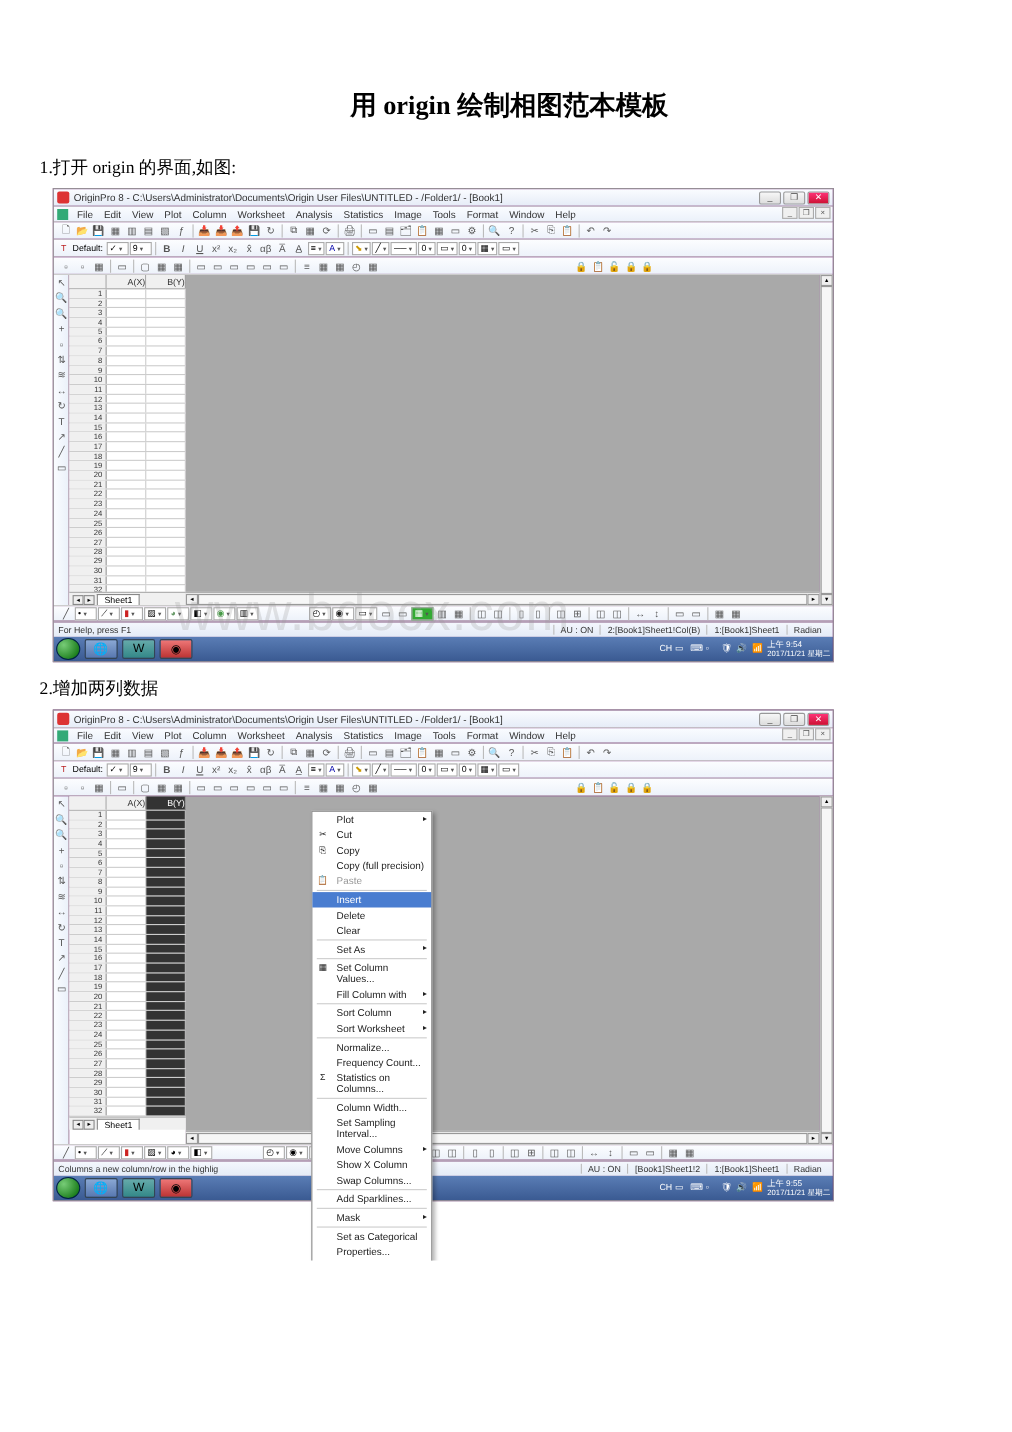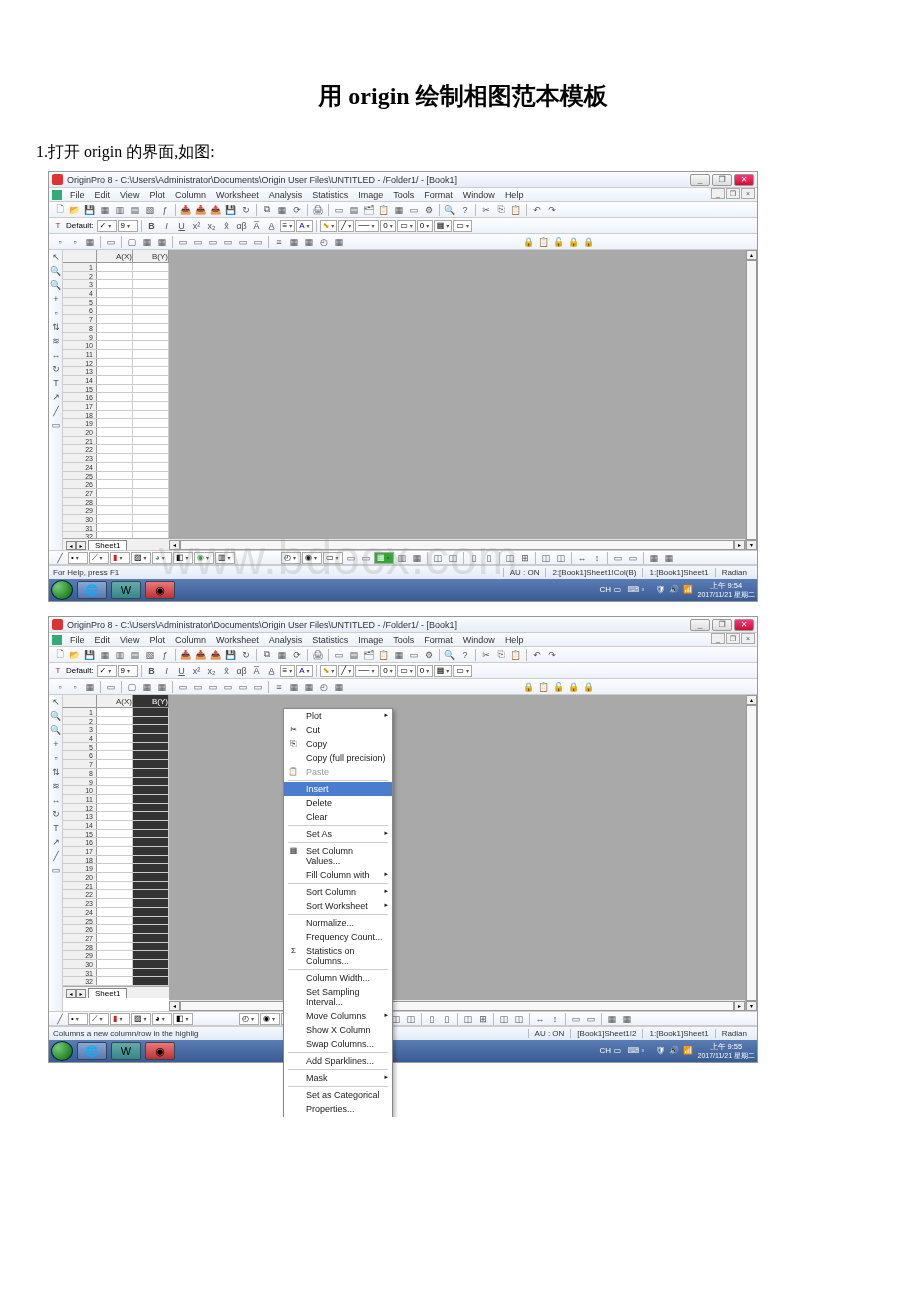--- a/index.html
+++ b/index.html
@@ -48,21 +48,21 @@
 .vscroll-stub .strack{flex:1;border:1px solid #999;background:#f7f7f7}
 .bottom-toolbar{height:15px;background:linear-gradient(#fcfdff,#edf2fa);border-top:1px solid #ccc;border-bottom:1px solid #ccc;display:flex;align-items:center;padding-left:4px;gap:1px}
 .statusbar{height:14px;background:linear-gradient(#f4f7fd,#e4ebf6);border-top:1px solid #ccc;display:flex;align-items:center;padding:0 4px;font-size:8px;color:#333}
 .statusbar .sleft{flex:1}
 .statusbar .sseg{border-left:1px solid #bbb;padding:0 6px}
 .taskbar{height:22px;background:linear-gradient(#5a7db5,#3a5a92);display:flex;align-items:center;padding-left:2px;gap:4px;position:relative}
 .startorb{width:22px;height:20px;border-radius:50%;background:radial-gradient(circle at 30% 30%,#7c7,#060);border:1px solid #024}
 .taskbtn{width:30px;height:18px;background:linear-gradient(#8aa8d4,#5878b0);border:1px solid #345;border-radius:2px;display:flex;align-items:center;justify-content:center;font-size:11px}
 .tray{position:absolute;right:2px;top:0;bottom:0;display:flex;align-items:center;gap:3px;color:#fff;font-size:8px}
 .tray .trayicon{width:11px;height:11px;display:inline-block}
-.tray .clock{text-align:center;line-height:9px;font-size:7.5px}
+.tray .clock{text-align:left;line-height:9px;font-size:7.5px}
 .tray .clockdate{font-size:7px}
 .watermark{position:absolute;left:110px;right:20px;top:280px;font-size:48px;color:rgba(150,150,150,0.25);font-family:Arial;pointer-events:none;letter-spacing:1px}
 .ctx-menu{position:absolute;left:114px;top:13px;width:110px;background:#fff;border:1px solid #888;box-shadow:2px 2px 4px rgba(0,0,0,0.3);font-size:9px;z-index:10}
 .ctx-item{padding:2px 6px 2px 22px;color:#222;cursor:pointer;position:relative}
 .ctx-item.disabled{color:#999}
 .ctx-item.hover{background:#4a7dd0;color:#fff}
 .ctx-sep{height:1px;background:#ccc;margin:1px 4px}
 .ctx-item .arrow{position:absolute;right:4px;top:2px;font-size:7px}
 .ctx-item .cicon{position:absolute;left:4px;top:2px;width:11px;height:11px;font-size:8px;text-align:center}
 .icon-stub{display:inline-block;width:10px;height:10px;font-size:8px;text-align:center;line-height:10px}
@@ -476,20 +476,21 @@
     <span class="trayicon">🔊</span>
     <span class="trayicon">📶</span>
     <div class="clock">
      <div>上午 9:54</div>
      <div class="clockdate">2017/11/21 星期二</div>
     </div>
    </div>
   </div>
  </div>
 
+ <p class="step">2.增加两列数据</p>
 
  <div class="app-window">
   <div class="titlebar">
    <span class="ticon"></span>
    <span class="title-text">OriginPro 8 - C:\Users\Administrator\Documents\Origin User Files\UNTITLED - /Folder1/ - [Book1]</span>
    <div class="winbtns">
     <div class="winbtn">_</div>
     <div class="winbtn">❐</div>
     <div class="winbtn close">✕</div>
    </div>

